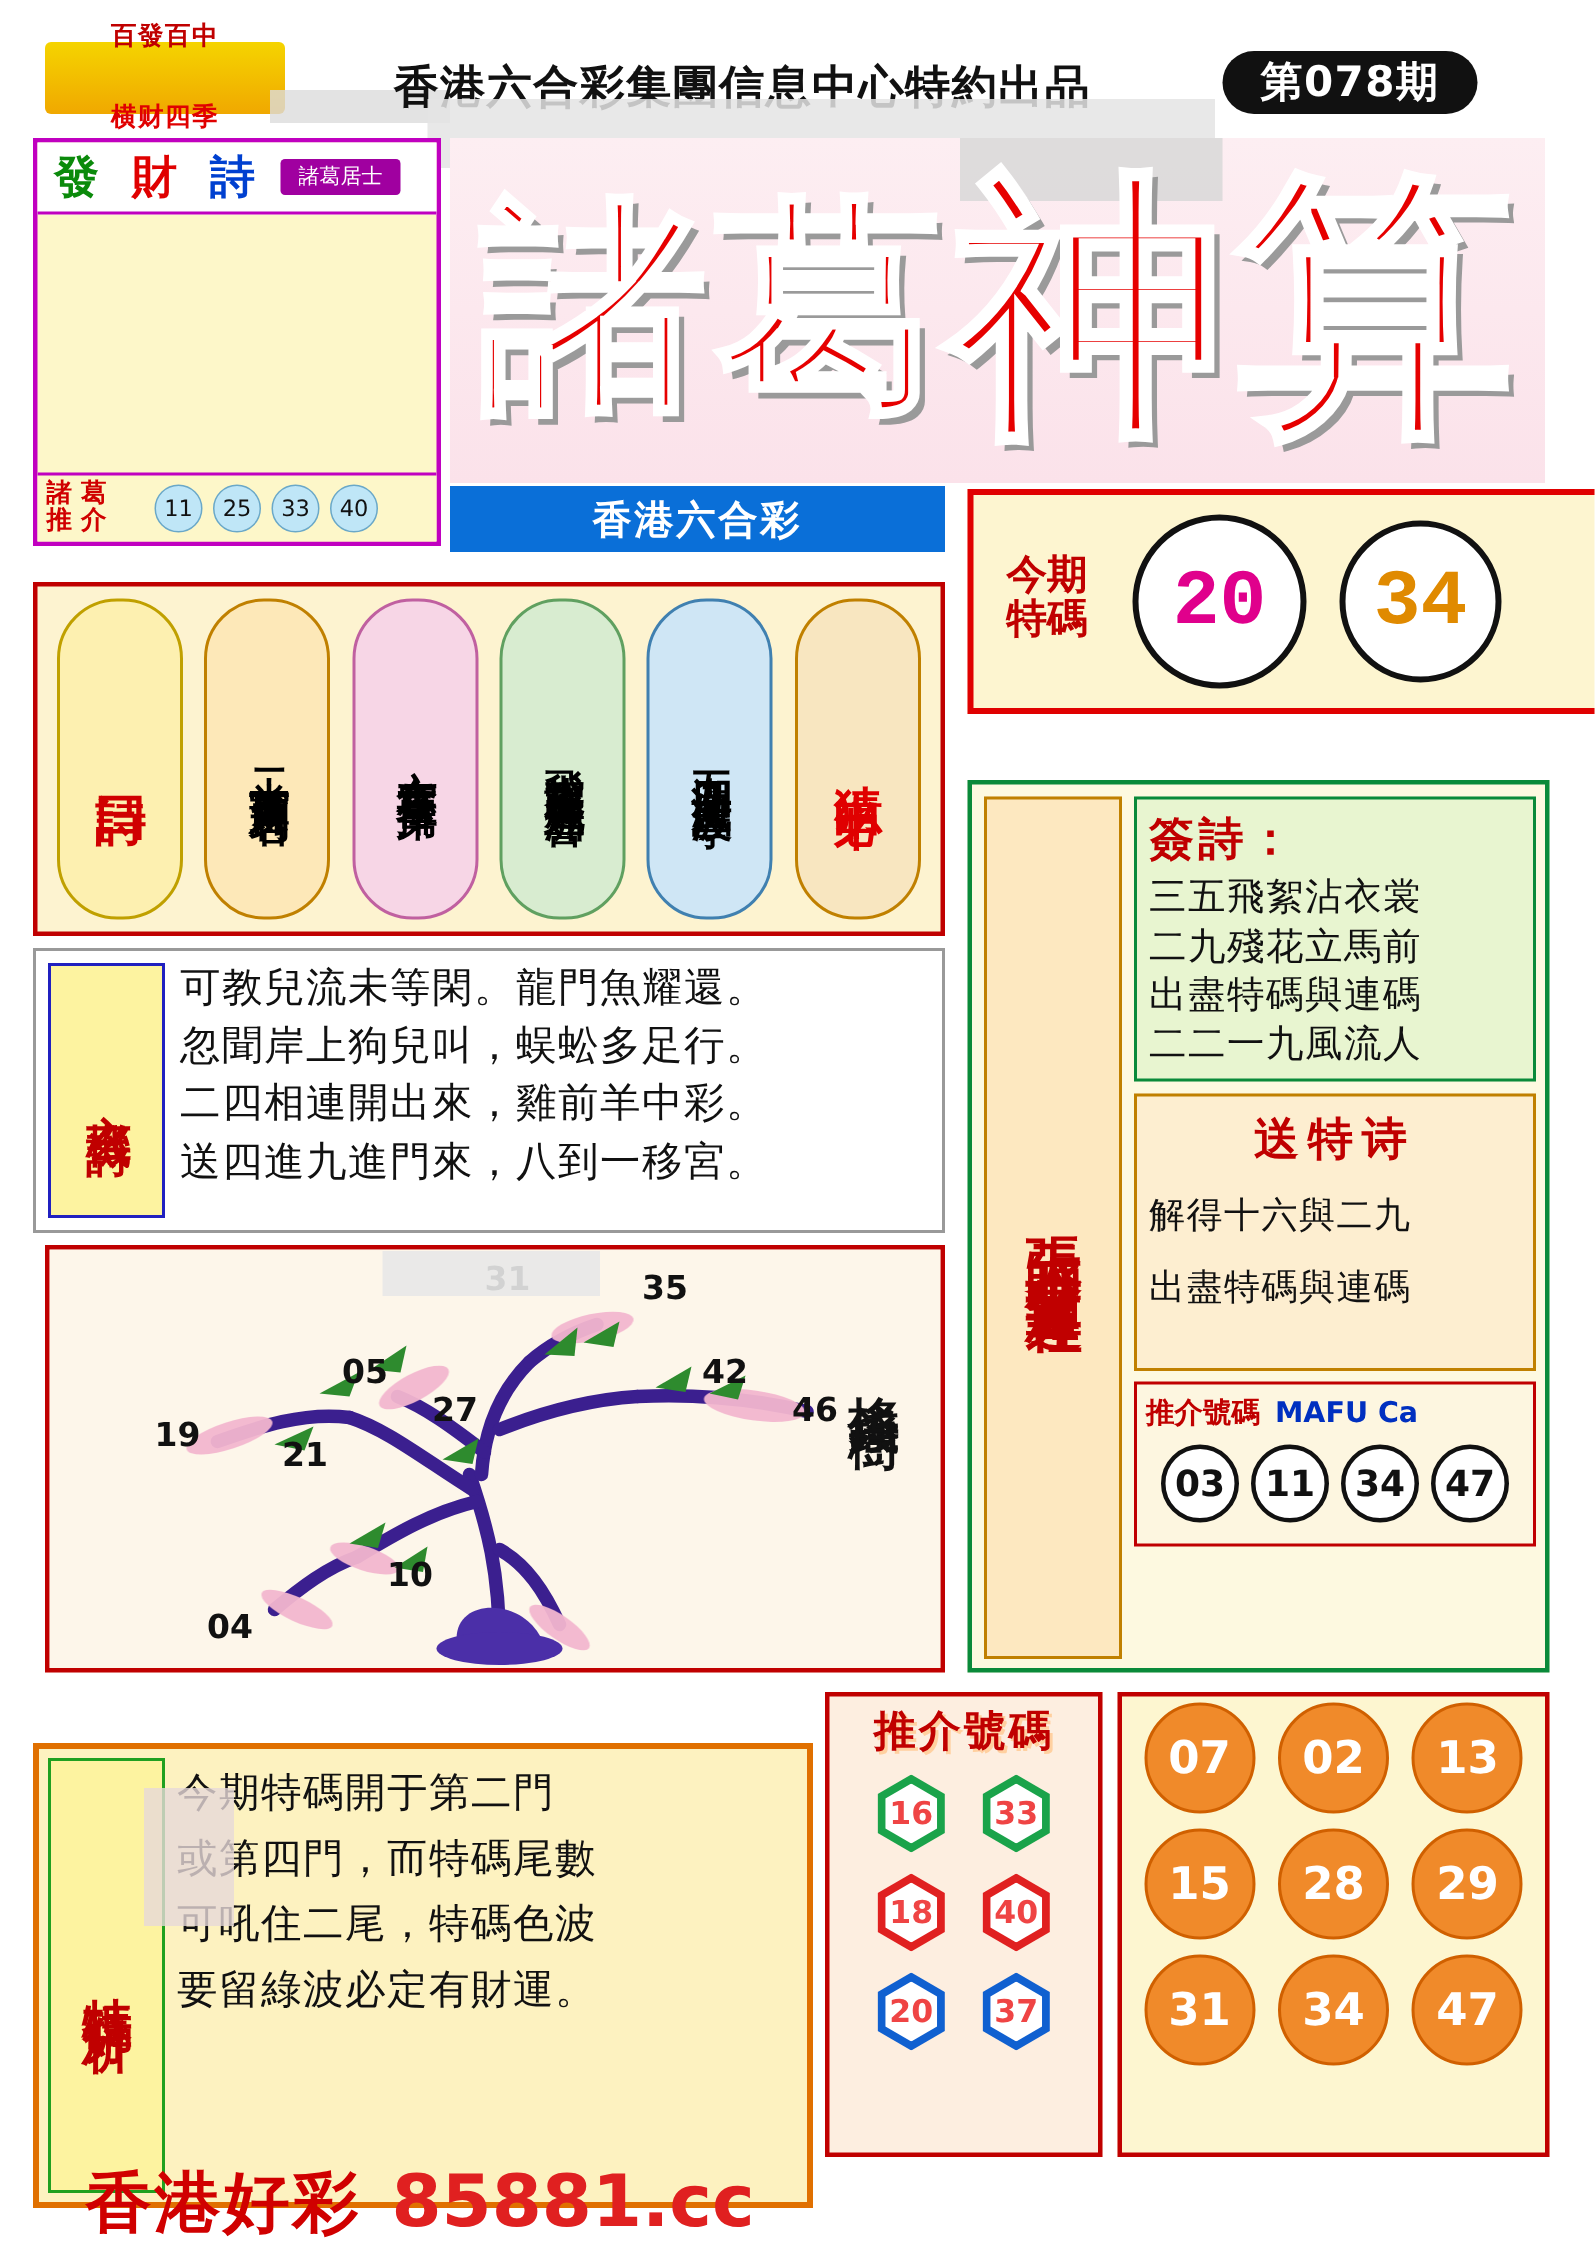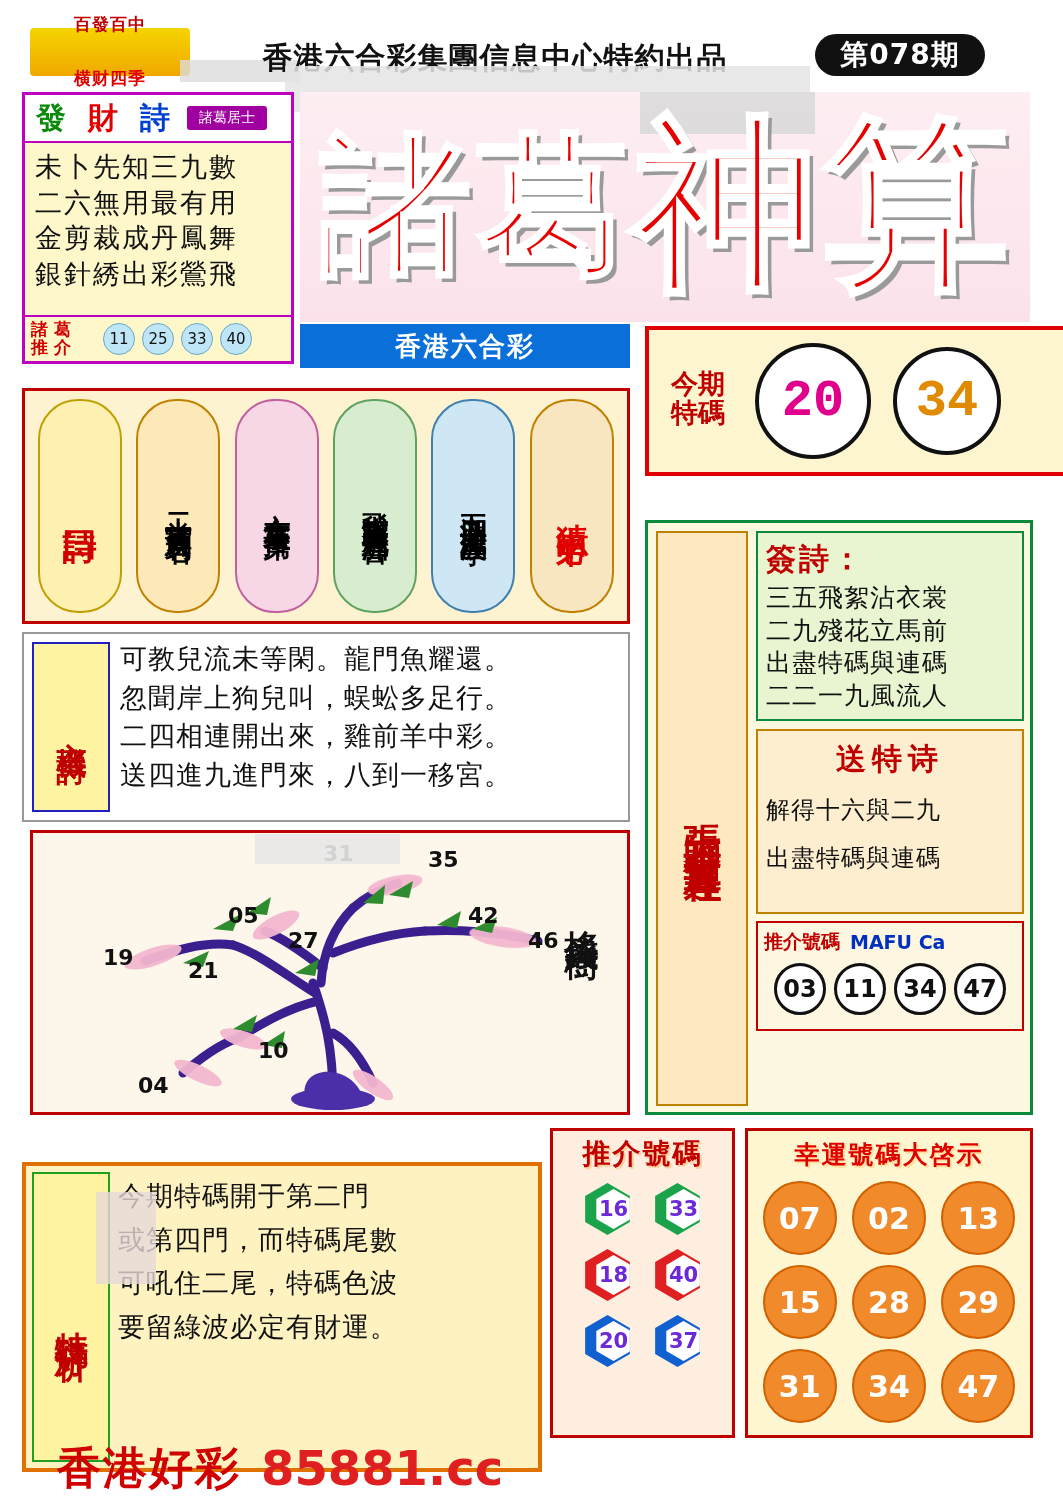--- a/index.html
+++ b/index.html
@@ -131,22 +131,22 @@
   .tmfx-lines div{font-size:27px;line-height:1.62;color:#111;letter-spacing:1px;}
   .smudge6{position:absolute;left:96px;top:1192px;width:60px;height:92px;background:#e6d8d8;opacity:.8;}
 
   
   .tjhm{position:absolute;left:550px;top:1128px;width:185px;height:310px;border:3px solid #c00000;
     background:#fdeee0;box-sizing:border-box;}
   .tjhm .hd{height:46px;display:flex;align-items:center;justify-content:center;
     font-size:28px;font-weight:bold;color:#c00000;letter-spacing:2px;
     text-shadow:2px 2px 0 #ffd0a0;}
   .tjhm .grid{display:flex;flex-wrap:wrap;justify-content:center;gap:14px 18px;padding:6px 0;}
-  .hx{width:52px;height:52px;display:flex;align-items:center;justify-content:flex-end;
-    font-size:22px;font-weight:bold;color:#6d28d9;background:#fff;
+  .hx{width:52px;height:52px;display:flex;align-items:center;justify-content:center;
+    font-size:22px;font-weight:bold;color:#ef4444;background:#fff;
     clip-path:polygon(50% 0%,93% 25%,93% 75%,50% 100%,7% 75%,7% 25%);position:relative;}
   .hx-g{background:#1aa34a;}
   .hx-r{background:#e02020;}
   .hx-b{background:#1060d0;}
   .hx i{width:40px;height:40px;background:#fff;display:flex;align-items:center;justify-content:center;
     clip-path:polygon(50% 0%,93% 25%,93% 75%,50% 100%,7% 75%,7% 25%);font-style:normal;font-size:21px;}
 
   
   .lucky{position:absolute;left:745px;top:1128px;width:288px;height:310px;border:3px solid #c00000;
     background:#fdf6d0;box-sizing:border-box;}
@@ -184,26 +184,20 @@
     <span class="big">神</span>
     <span class="big">算</span>
   </div>
 
   <div class="fcs-box">
     <div class="fcs-head">
       <div class="ch c1">發</div>
       <div class="ch c2">財</div>
       <div class="ch c3">詩</div>
       <div class="who">諸葛居士</div>
-    </div>
-    <div class="fcs-lines">
-      <div>未卜先知三九數</div>
-      <div>二六無用最有用</div>
-      <div>金剪裁成丹鳳舞</div>
-      <div>銀針綉出彩鶯飛</div>
     </div>
     <div class="fcs-foot">
       <div class="tag">
         <div>諸 葛</div>
         <div>推 介</div>
       </div>
       <div class="ball-sm">11</div>
       <div class="ball-sm">25</div>
       <div class="ball-sm">33</div>
       <div class="ball-sm">40</div>
@@ -372,21 +366,20 @@
       <div class="hx hx-b">
           <i>20</i>
         </div>
       <div class="hx hx-b">
           <i>37</i>
         </div>
     </div>
   </div>
 
   <div class="lucky">
-    <div class="hd">幸運號碼大啓示</div>
     <div class="grid">
       <div class="lk">07</div>
       <div class="lk">02</div>
       <div class="lk">13</div>
       <div class="lk">15</div>
       <div class="lk">28</div>
       <div class="lk">29</div>
       <div class="lk">31</div>
       <div class="lk">34</div>
       <div class="lk">47</div>

